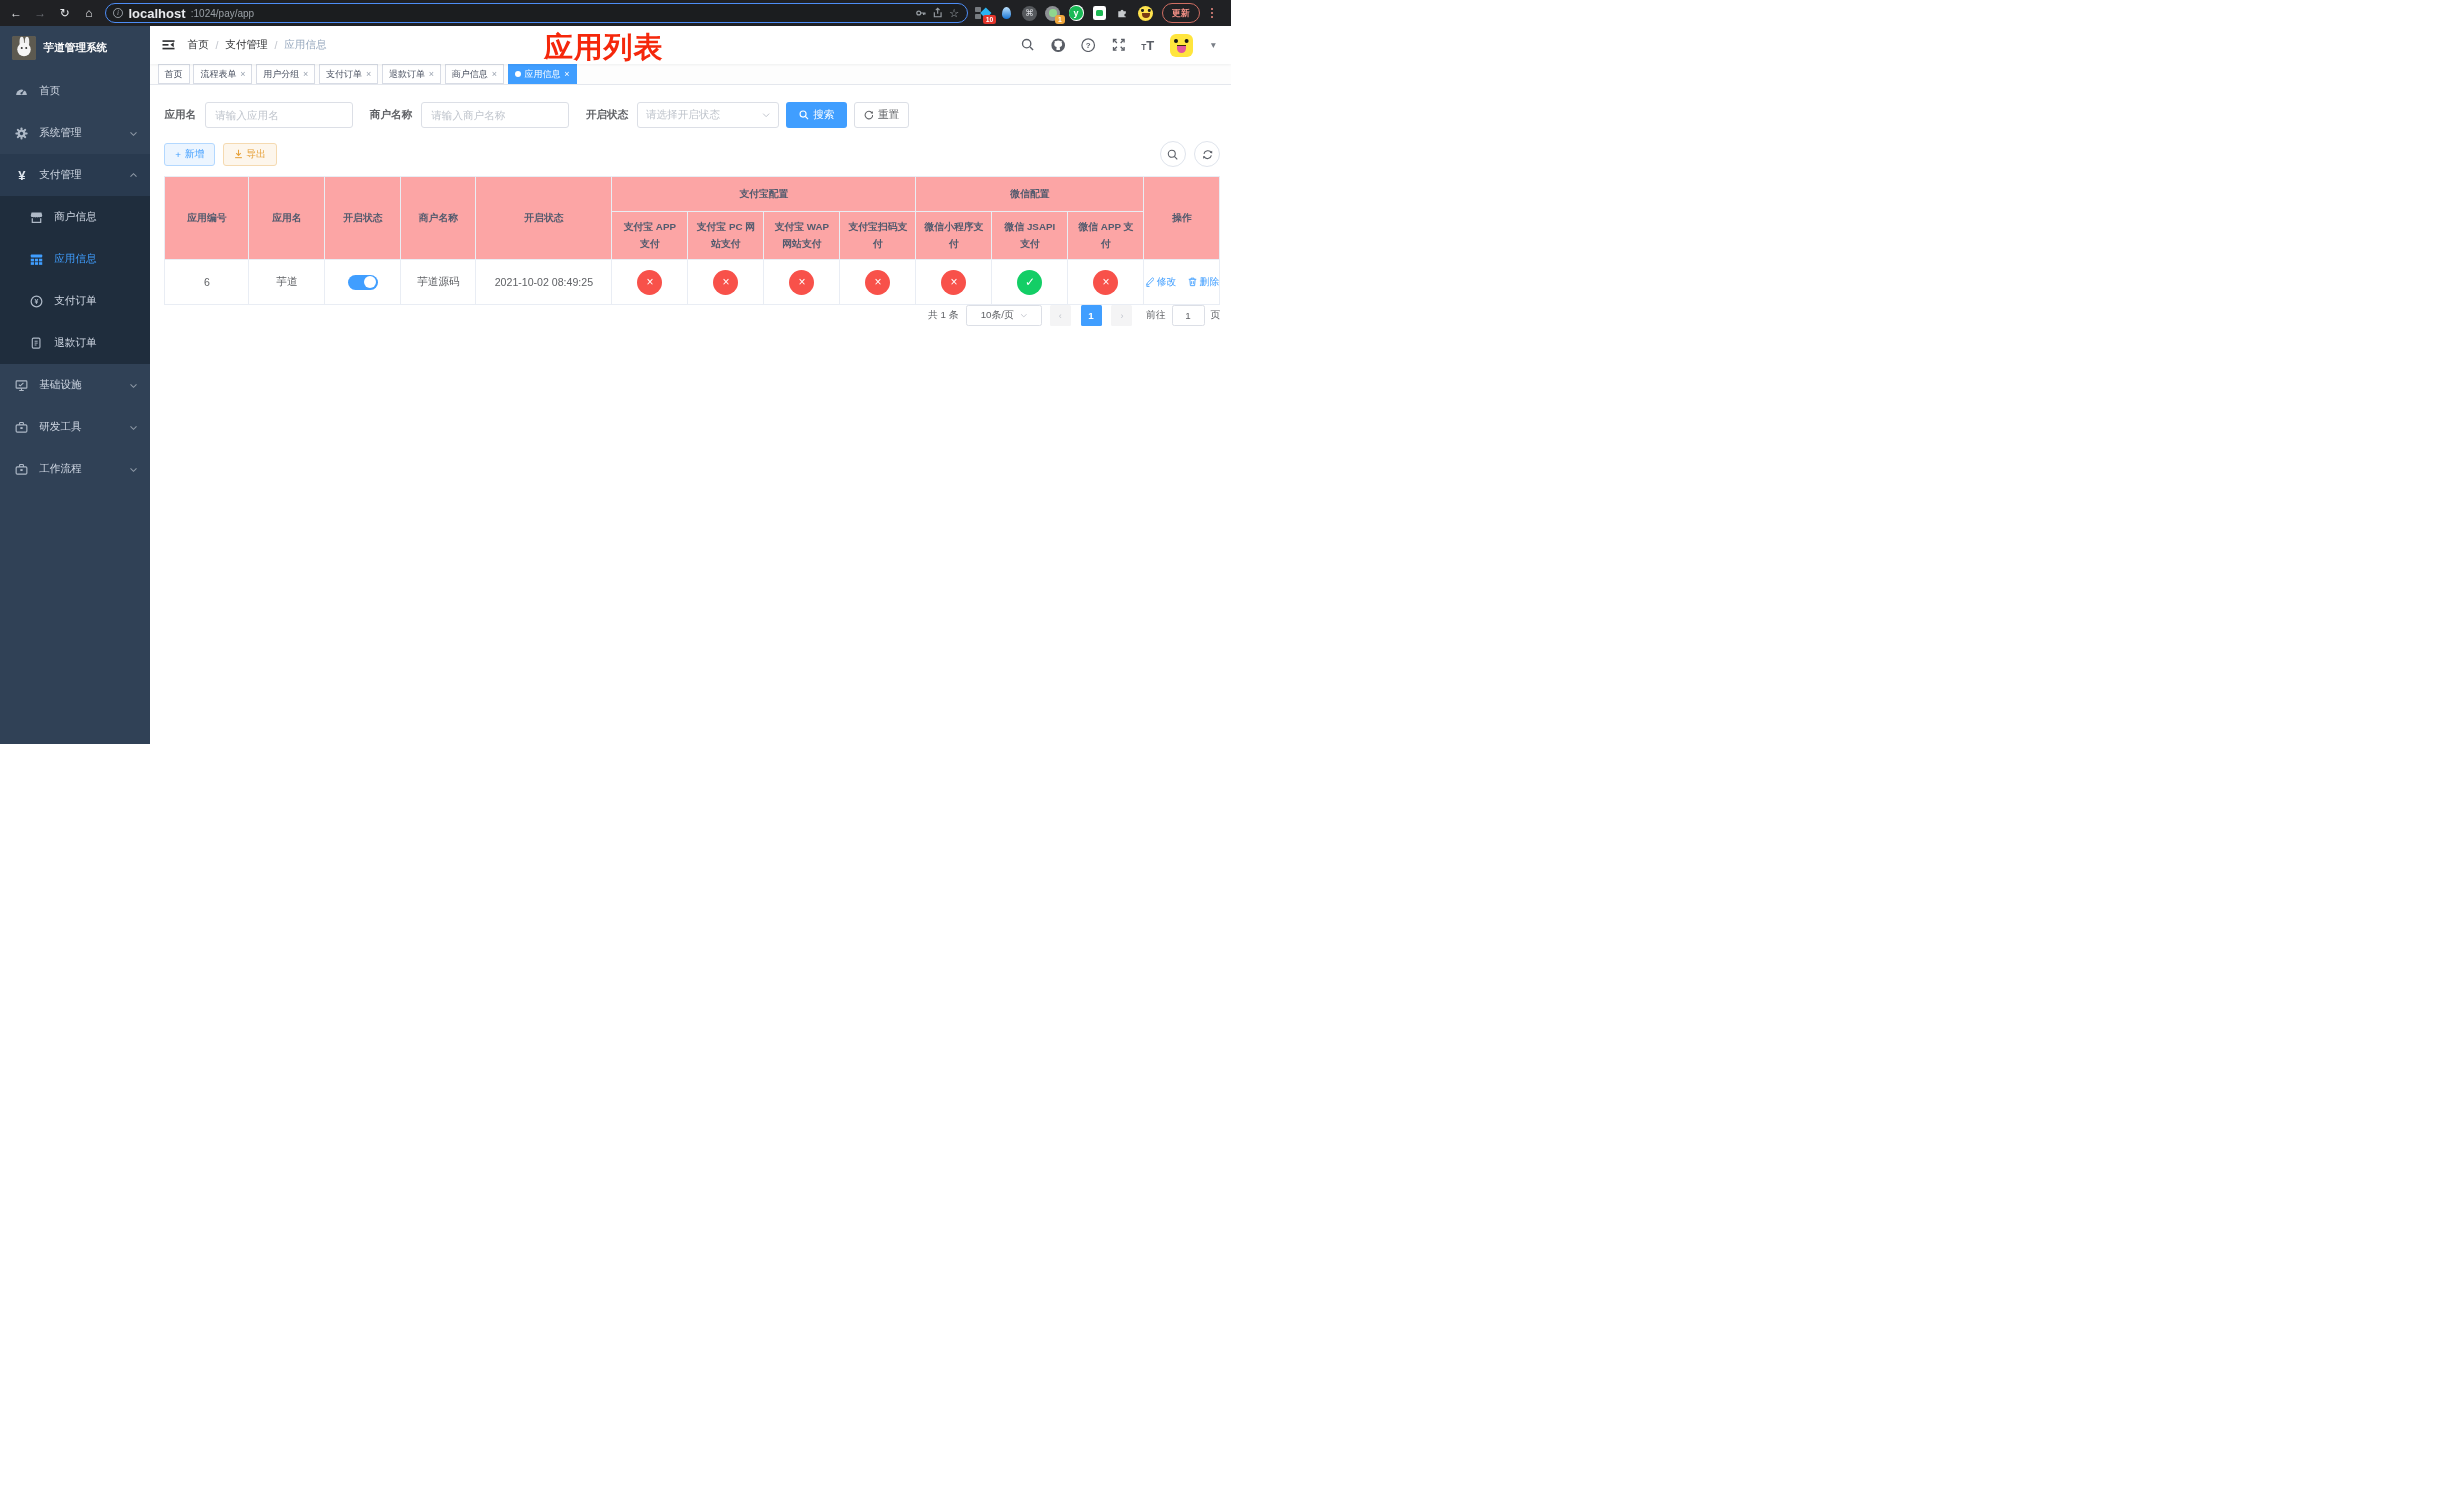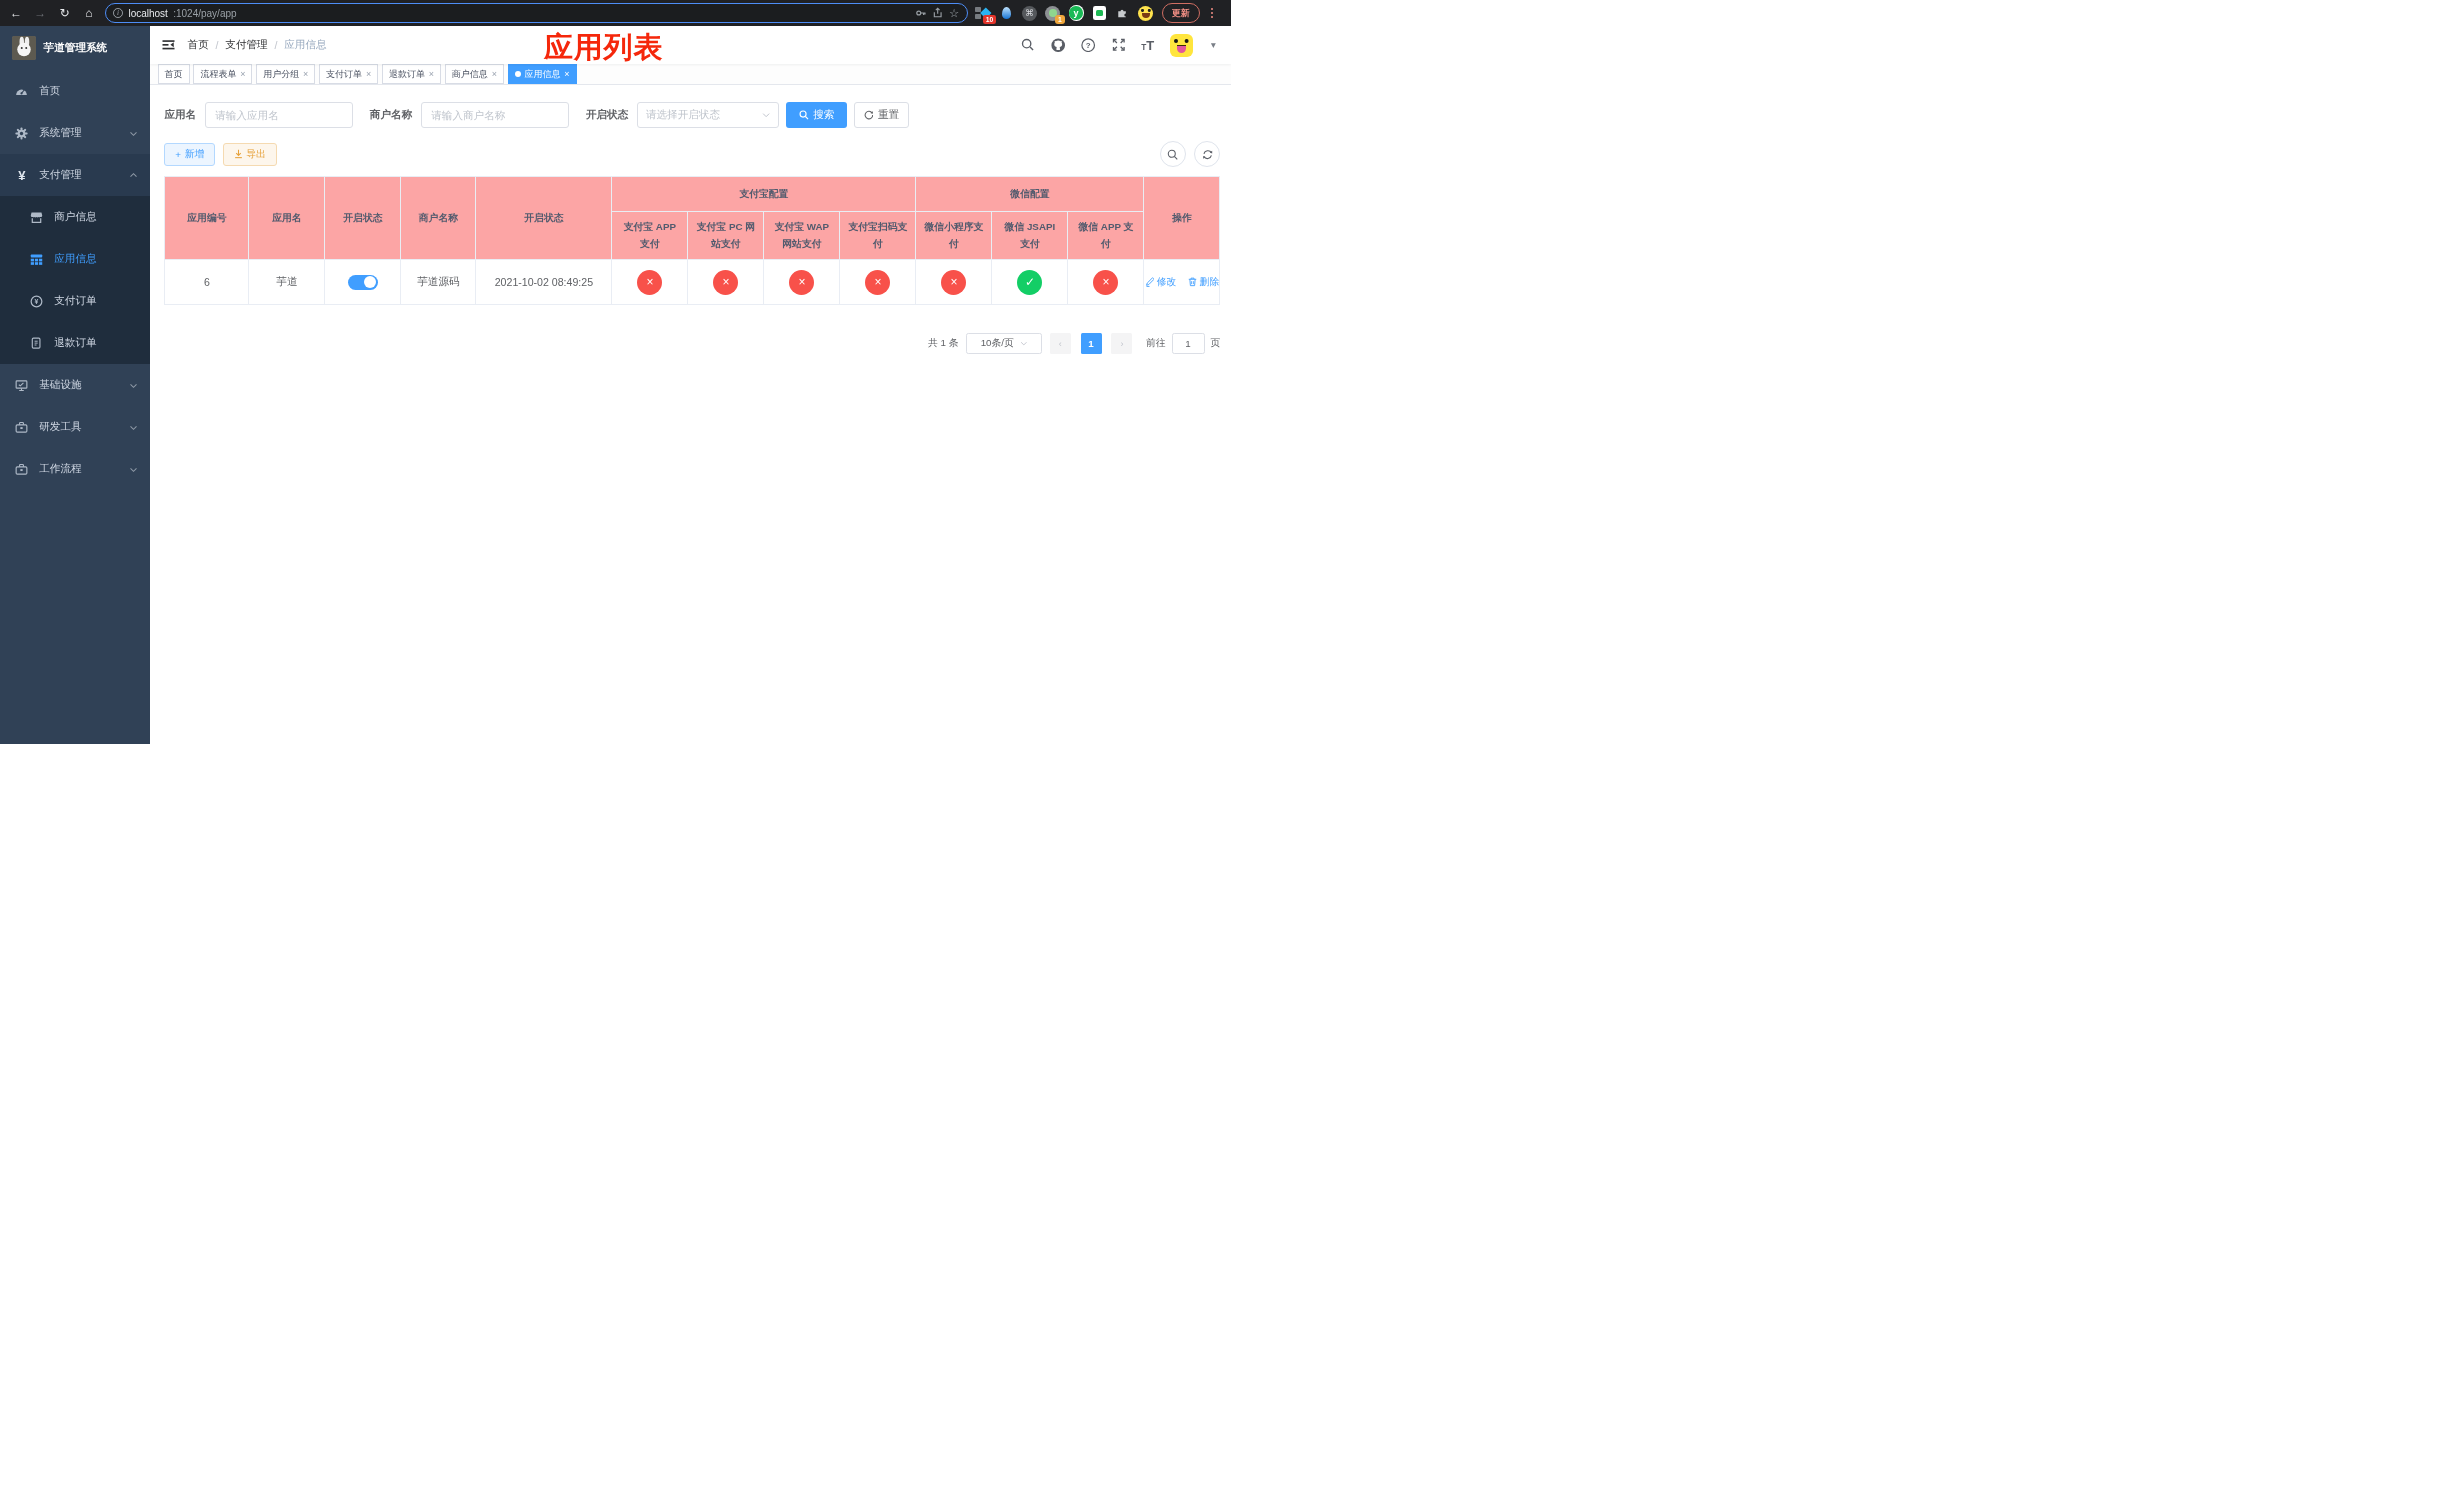--- a/index.html
+++ b/index.html
@@ -4,21 +4,21 @@
 <style>
   * { margin:0; padding:0; box-sizing:border-box; }
   html,body { width:1231px; height:744px; font-family:"Liberation Sans","DejaVu Sans",sans-serif; background:#fff; overflow:hidden; }
 
   
   .chrome { height:26px; background:#202124; display:flex; align-items:center; padding:0 7.6px; gap:7.6px; }
   .nav-ic { color:#e8eaed; font-size:12px; width:16.7px; text-align:center; cursor:pointer; line-height:1; }
   .nav-ic.dim { color:#6b6f74; }
   .url-pill { flex:1; height:19.7px; max-width:863px; background:#1b1d1f; border:1.5px solid #4d8df6; border-radius:10.6px; display:flex; align-items:center; padding:0 7.6px; gap:5.3px; }
   .info-badge { width:9.8px; height:9.8px; border:0.9px solid #9aa0a6; border-radius:50%; color:#9aa0a6; font-size:6.8px; display:flex; align-items:center; justify-content:center; font-family:"DejaVu Serif",serif; font-style:italic; }
-  .url-host { color:#e8eaed; font-size:10px; font-weight:400; }
+  .url-host { color:#e8eaed; font-size:13px; font-weight:700; }
   .url-path { color:#9aa0a6; font-size:10px; }
   .pill-spacer { flex:1; }
   .pill-ic { color:#9aa0a6; display:flex; align-items:center; }
   .pill-ic svg { display:block; }
   .star-ic { color:#9aa0a6; font-size:11.4px; }
   .ext-row { display:flex; align-items:center; gap:8.3px; padding-right:1.5px; }
   .ext { position:relative; width:15px; height:15px; display:flex; align-items:center; justify-content:center; cursor:pointer; }
   .badge-red { position:absolute; bottom:-3.8px; right:-5.3px; background:#e3342a; color:#fff; font-size:6.8px; font-weight:700; padding:0.8px 2.3px; border-radius:2.3px; line-height:1.1; }
   .badge-orange { position:absolute; bottom:-3.8px; right:-4.5px; background:#f0a73c; color:#fff; font-size:6.8px; font-weight:700; padding:0.8px 3px; border-radius:3px; line-height:1.1; }
   .sq { position:absolute; width:5.3px; height:5.3px; background:#777b80; border-radius:0.8px; }
@@ -116,21 +116,21 @@
   .switch.on { background:#409eff; }
   .switch::after { content:''; position:absolute; left:1.5px; top:1.5px; width:12px; height:12px; border-radius:50%; background:#fff; }
   .switch.on::after { left:auto; right:1.5px; }
   .circle { width:25px; height:25px; border-radius:50%; display:inline-flex; align-items:center; justify-content:center; color:#fff; font-size:12px; line-height:1; }
   .circle.cross { background:#f8514a; }
   .circle.check { background:#13ce66; }
   .act-link { color:#409eff; font-size:9.8px; display:inline-flex; align-items:center; gap:2.3px; cursor:pointer; }
   .act-link + .act-link { margin-left:9px; }
 
   
-  .pager { display:flex; align-items:center; justify-content:flex-end; margin-top:28px; font-size:9.8px; color:#606266; gap:7.6px; width:1056px; }
+  .pager { display:flex; align-items:center; justify-content:flex-end; margin-top:0; font-size:9.8px; color:#606266; gap:7.6px; width:1056px; }
   .page-size { width:76px; height:21px; border:0.8px solid #dcdfe6; border-radius:2.3px; display:flex; align-items:center; justify-content:center; gap:6px; color:#606266; cursor:pointer; }
   .pg-btn { width:21px; height:21px; background:#f4f4f5; border-radius:1.5px; display:flex; align-items:center; justify-content:center; color:#c0c4cc; font-size:9px; cursor:pointer; }
   .pg-num { width:21px; height:21px; background:#409eff; color:#fff; border-radius:1.5px; display:flex; align-items:center; justify-content:center; font-weight:700; font-size:9.8px; cursor:pointer; margin:0 2.3px; }
   .goto-wrap { display:flex; align-items:center; gap:6px; margin-left:6px; }
   .goto-input { width:33px; height:21px; border:0.8px solid #dcdfe6; border-radius:2.3px; text-align:center; font-size:9.8px; color:#606266; outline:none; }
   svg { display:block; }
 </style>
 </head>
 <body>
 

